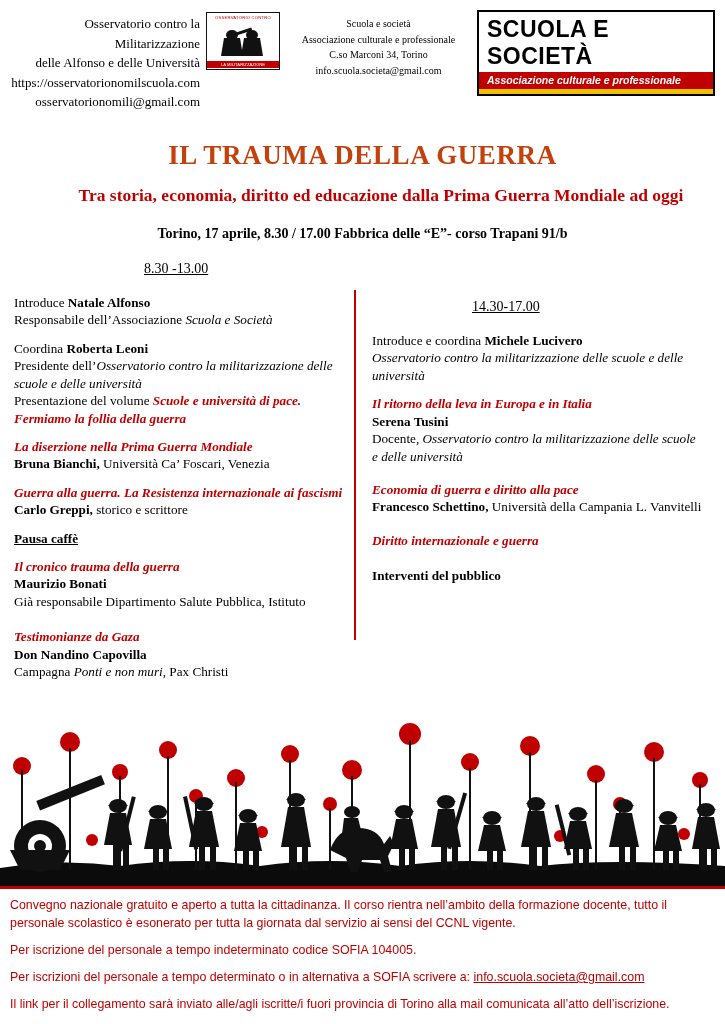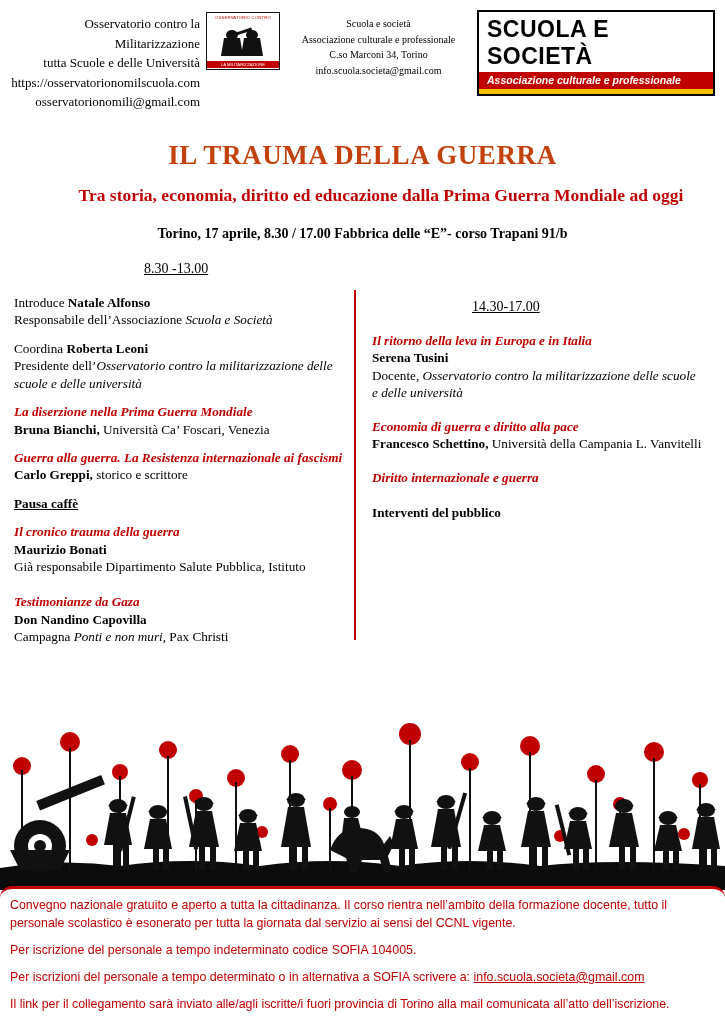--- a/index.html
+++ b/index.html
@@ -184,34 +184,33 @@
     left: 0;
     bottom: 0;
     width: 725px;
     background: #ffffff;
     border-top: 3px solid #c00000;
     padding: 8px 2px 10px 10px;
     font-family: "Liberation Sans", sans-serif;
     font-size: 12.4px;
     line-height: 1.45;
     color: #c00000;
-    border-radius: 12px;
   }
   .footer p { margin: 0 0 9px 0; }
   .footer .link { color: #c00000; text-decoration: underline; }
   .footer .last { margin-bottom: 0; }
 </style>
 </head>
 <body>
 
 <div class="header">
 
   <div class="hdr-col-left">
     <div>Osservatorio contro la Militarizzazione</div>
-    <div>tutta Scuole e delle Università</div>
+    <div>delle Alfonso e delle Università</div>
     <div>https://osservatorionomilscuola.com</div>
     <div>osservatorionomili@gmail.com</div>
   </div>
 
   <div class="hdr-logo-osservatorio">
     <div class="osl-top">OSSERVATORIO CONTRO</div>
     <svg class="osl-fig" viewBox="0 0 54 30">
       <ellipse cx="16" cy="9" rx="6" ry="5" fill="#111"></ellipse>
       <path d="M8 12 L24 12 L27 30 L5 30 Z" fill="#111"></path>
       <ellipse cx="36" cy="9" rx="6" ry="5" fill="#111"></ellipse>
@@ -248,20 +247,21 @@
     <div class="slot-head">8.30 -13.00</div>
 
     <div class="blk">
       <p class="ln"><span>Introduce </span><span class="b">Natale Alfonso</span></p>
       <p class="ln"><span>Responsabile dell’Associazione </span><span class="i">Scuola e Società</span></p>
     </div>
 
     <div class="blk">
       <p class="ln"><span>Coordina </span><span class="b">Roberta Leoni</span></p>
       <p class="ln"><span>Presidente dell’</span><span class="i">Osservatorio contro la militarizzazione delle scuole e delle università</span></p>
+      <p class="ln"><span>Presentazione del volume </span><span class="red-i">Scuole e università di pace. Fermiamo la follia della guerra</span></p>
     </div>
 
     <div class="blk">
       <p class="ln red-i">La diserzione nella Prima Guerra Mondiale</p>
       <p class="ln"><span class="b">Bruna Bianchi,</span><span> Università Ca’ Foscari, Venezia</span></p>
     </div>
 
     <div class="blk">
       <p class="ln red-i">Guerra alla guerra. La Resistenza internazionale ai fascismi</p>
       <p class="ln"><span class="b">Carlo Greppi,</span><span> storico e scrittore</span></p>
@@ -280,20 +280,24 @@
     <div class="blk" style="margin-top:18px;">
       <p class="ln red-i">Testimonianze da Gaza</p>
       <p class="ln b">Don Nandino Capovilla</p>
       <p class="ln"><span>Campagna </span><span class="i">Ponti e non muri,</span><span> Pax Christi</span></p>
     </div>
   </div>
 
   <div class="col col-right">
     <div class="slot-head">14.30-17.00</div>
 
+    <div class="blk">
+      <p class="ln"><span>Introduce e coordina </span><span class="b">Michele Lucivero</span></p>
+      <p class="ln i">Osservatorio contro la militarizzazione delle scuole e delle università</p>
+    </div>
 
     <div class="blk">
       <p class="ln red-i">Il ritorno della leva in Europa e in Italia</p>
       <p class="ln b">Serena Tusini</p>
       <p class="ln"><span>Docente, </span><span class="i">Osservatorio contro la militarizzazione delle scuole e delle università</span></p>
     </div>
 
     <div class="blk" style="margin-top:16px;">
       <p class="ln red-i">Economia di guerra e diritto alla pace</p>
       <p class="ln"><span class="b">Francesco Schettino,</span><span> Università della Campania L. Vanvitelli</span></p>

